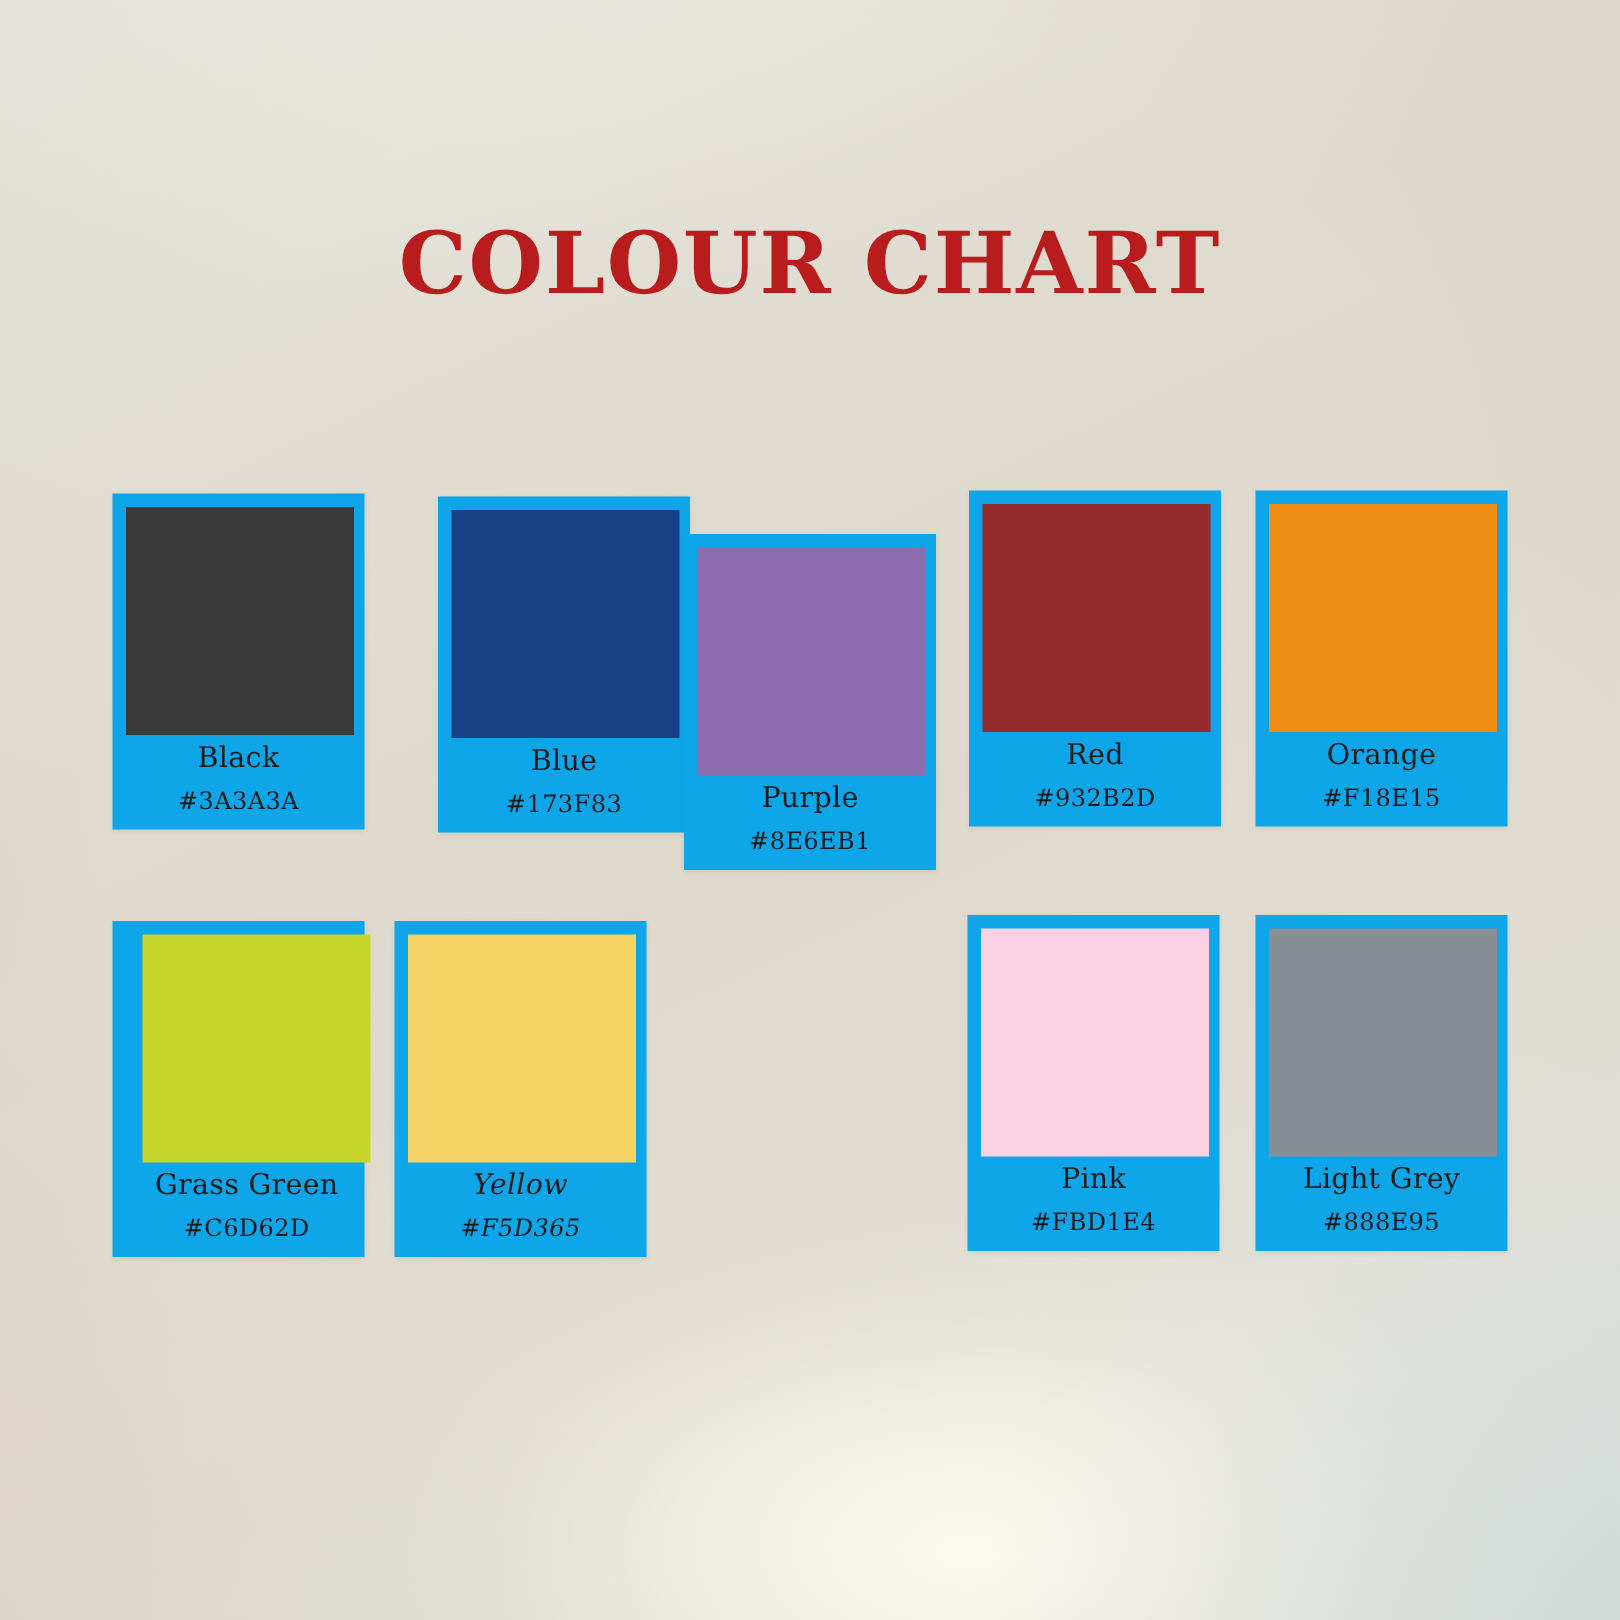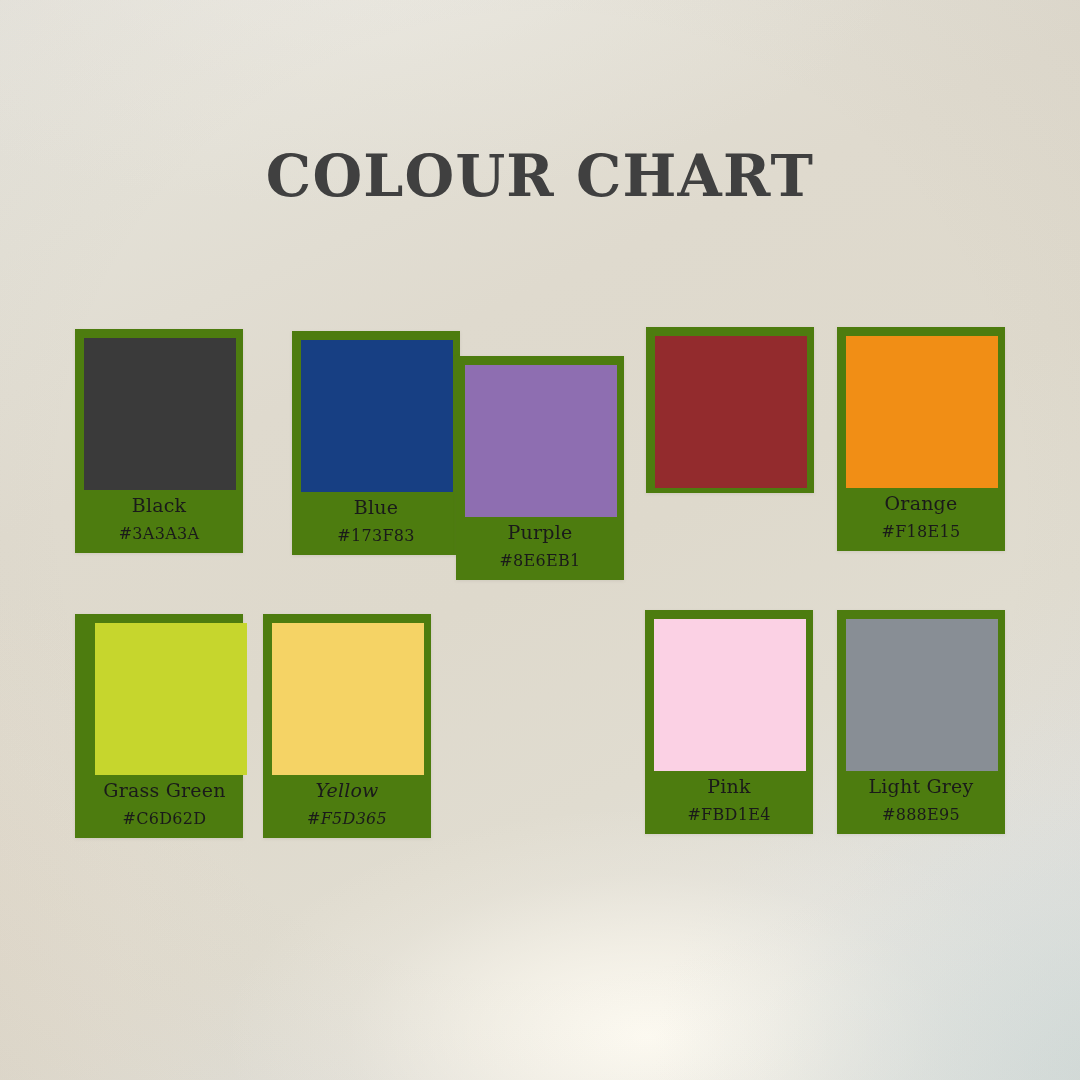--- a/index.html
+++ b/index.html
@@ -88,38 +88,38 @@
     position: absolute;
     top: 141px;
     left: 0;
     width: 1080px;
     text-align: center;
     font-family: "DejaVu Serif", serif;
     font-weight: 700;
     font-size: 57px;
     line-height: 70px;
     letter-spacing: 1.2px;
-    color: #404040;
+    color: #b91c1c;
     white-space: nowrap;
   }
 
   
   .swatch-row {
     position: absolute;
     left: 0;
     width: 1080px;
     height: 230px;
   }
   #swatch-row-1 { top: 327px; }
   #swatch-row-2 { top: 610px; }
 
   .swatch-card {
     position: absolute;
     width: 168px;
-    background: #4d7c0f;
+    background: #0ea5e9;
     padding: 9px 9px 5px 9px;
     box-shadow: 0 1px 3px rgba(110,104,92,0.13);
   }
 
   .swatch-color {
     width: 152px;
     height: 152px;
     display: block;
   }
 
@@ -176,20 +176,24 @@
       </div>
       <div class="swatch-card" style="left: 456px; top: 4px; margin-top: 25px;">
         <span class="swatch-color" style="background: rgb(142, 110, 177);"></span>
         <div class="swatch-text">
           <div class="swatch-name">Purple</div>
           <div class="swatch-hex">#8E6EB1</div>
         </div>
       </div>
       <div class="swatch-card" style="left: 646px; top: 0px;">
         <span class="swatch-color" style="background: rgb(147, 43, 45);"></span>
+        <div class="swatch-text">
+          <div class="swatch-name">Red</div>
+          <div class="swatch-hex">#932B2D</div>
+        </div>
       </div>
       <div class="swatch-card" style="left: 837px; top: 0px;">
         <span class="swatch-color" style="background: rgb(241, 142, 21);"></span>
         <div class="swatch-text">
           <div class="swatch-name">Orange</div>
           <div class="swatch-hex">#F18E15</div>
         </div>
       </div>
     </div>
   <div class="swatch-row" id="swatch-row-2">

